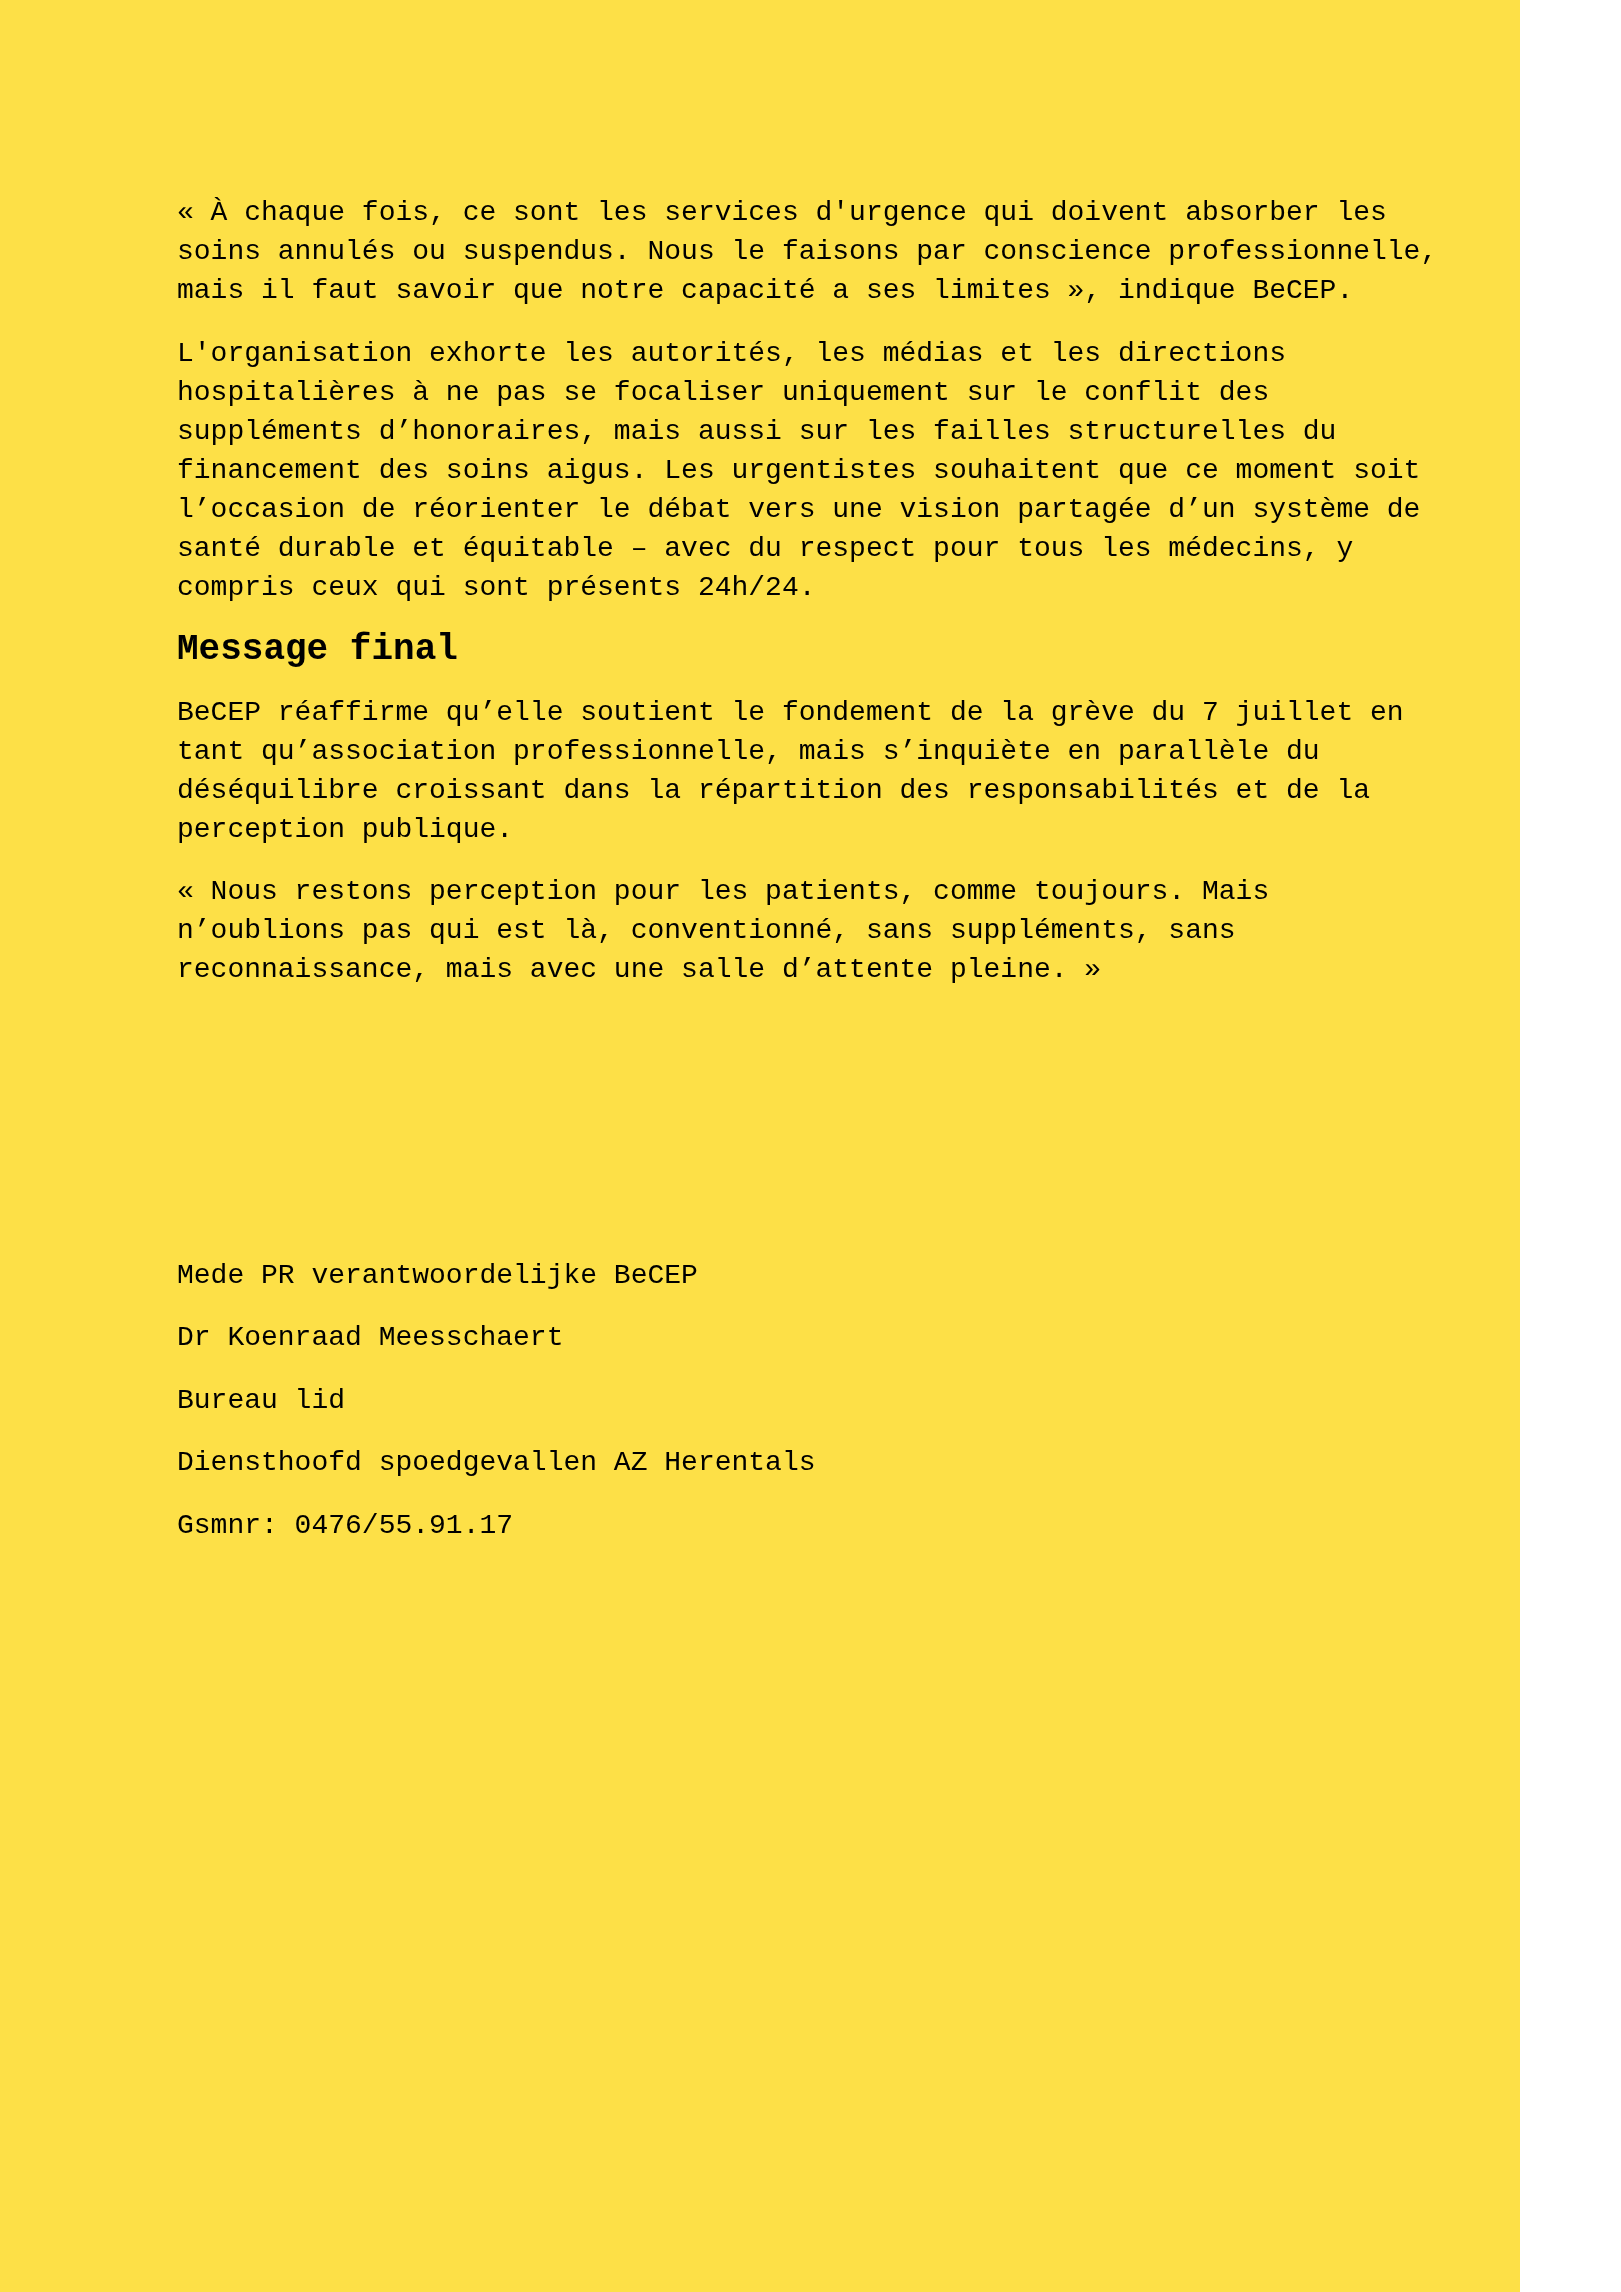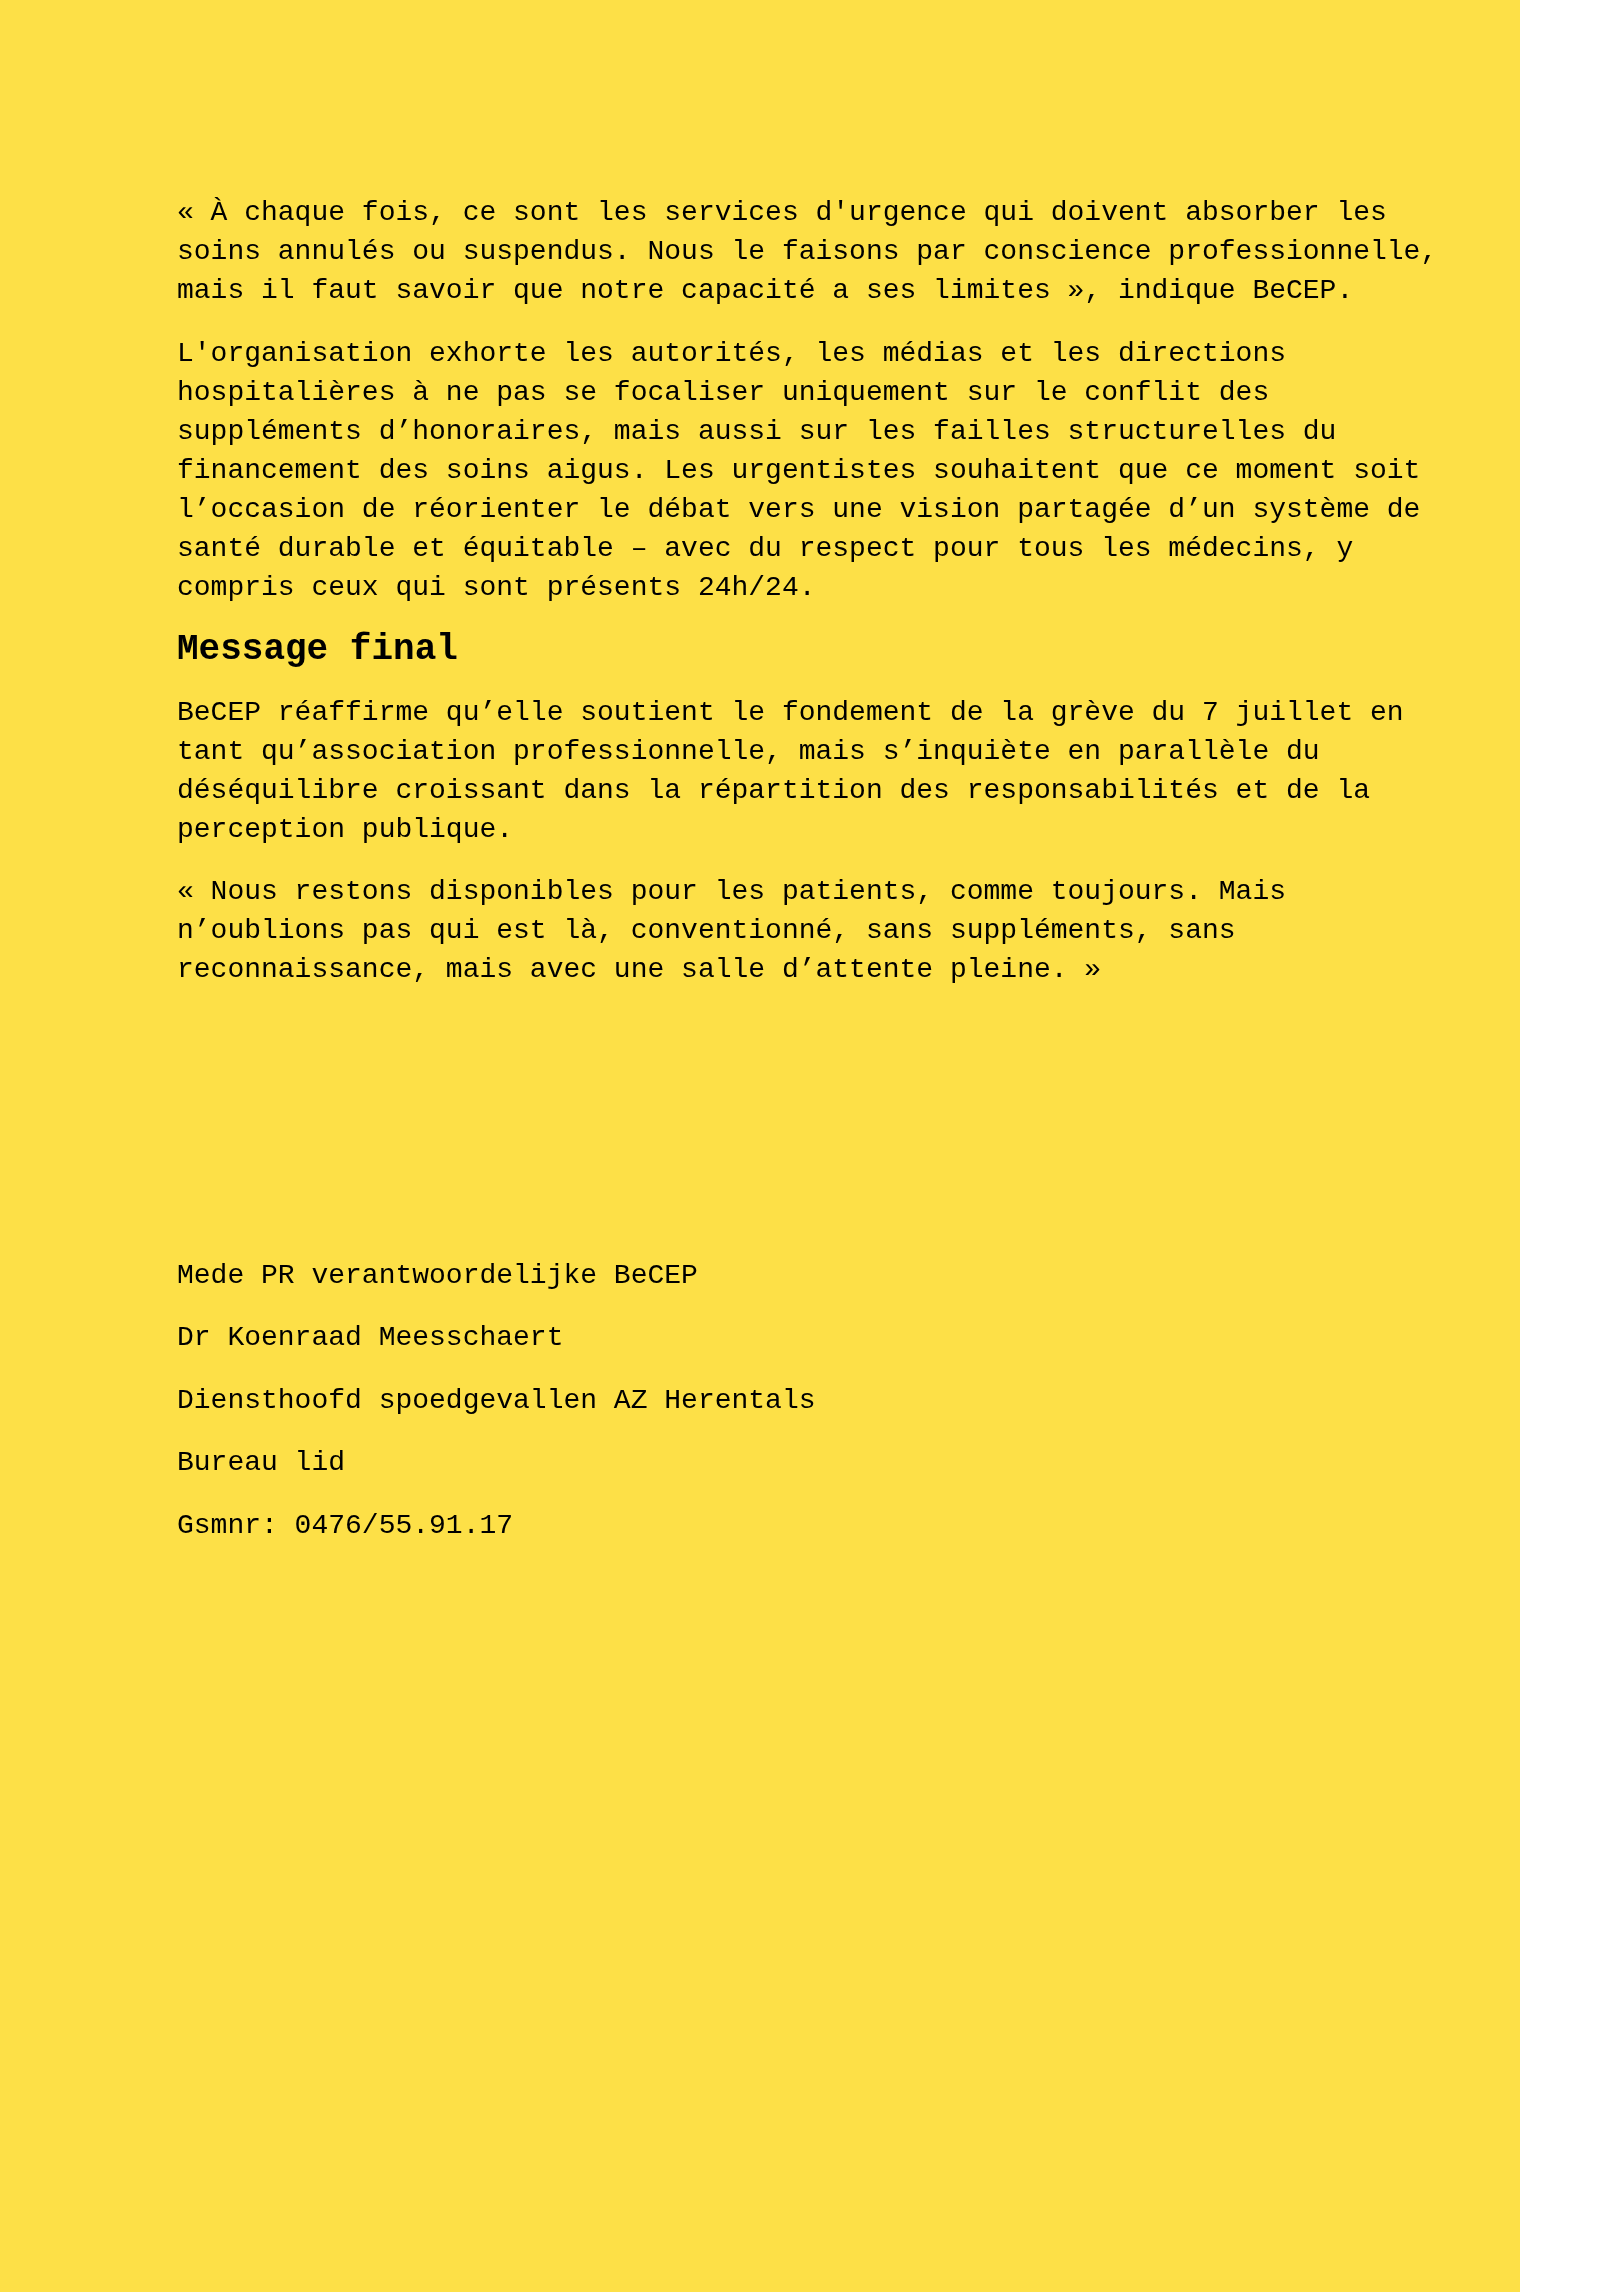--- a/index.html
+++ b/index.html
@@ -48,30 +48,30 @@
   <div class="content">
 
     <p class="para">« À chaque fois, ce sont les services d'urgence qui doivent absorber les soins annulés ou suspendus. Nous le faisons par conscience professionnelle, mais il faut savoir que notre capacité a ses limites », indique BeCEP.</p>
 
     <p class="para">L'organisation exhorte les autorités, les médias et les directions hospitalières à ne pas se focaliser uniquement sur le conflit des suppléments d’honoraires, mais aussi sur les failles structurelles du financement des soins aigus. Les urgentistes souhaitent que ce moment soit l’occasion de réorienter le débat vers une vision partagée d’un système de santé durable et équitable – avec du respect pour tous les médecins, y compris ceux qui sont présents 24h/24.</p>
 
     <h2 class="heading">Message final</h2>
 
     <p class="para">BeCEP réaffirme qu’elle soutient le fondement de la grève du 7 juillet en tant qu’association professionnelle, mais s’inquiète en parallèle du déséquilibre croissant dans la répartition des responsabilités et de la perception publique.</p>
 
-    <p class="para">« Nous restons disponibles pour les patients, comme toujours. Mais n’oublions pas qui est là, conventionné, sans suppléments, sans reconnaissance, mais avec une salle d’attente pleine. »</p>
+    <p class="para">« Nous restons perception pour les patients, comme toujours. Mais n’oublions pas qui est là, conventionné, sans suppléments, sans reconnaissance, mais avec une salle d’attente pleine. »</p>
 
     <div class="spacer"></div>
 
     <p class="sig-line">Mede PR verantwoordelijke BeCEP</p>
 
     <p class="sig-line">Dr Koenraad Meesschaert</p>
 
+    <p class="sig-line">Bureau lid</p>
+
     <p class="sig-line">Diensthoofd spoedgevallen AZ Herentals</p>
-
-    <p class="sig-line">Bureau lid</p>
 
     <p class="sig-line">Gsmnr: 0476/55.91.17</p>
 
 
   </div>
 </div>
 
 
 </body></html>

